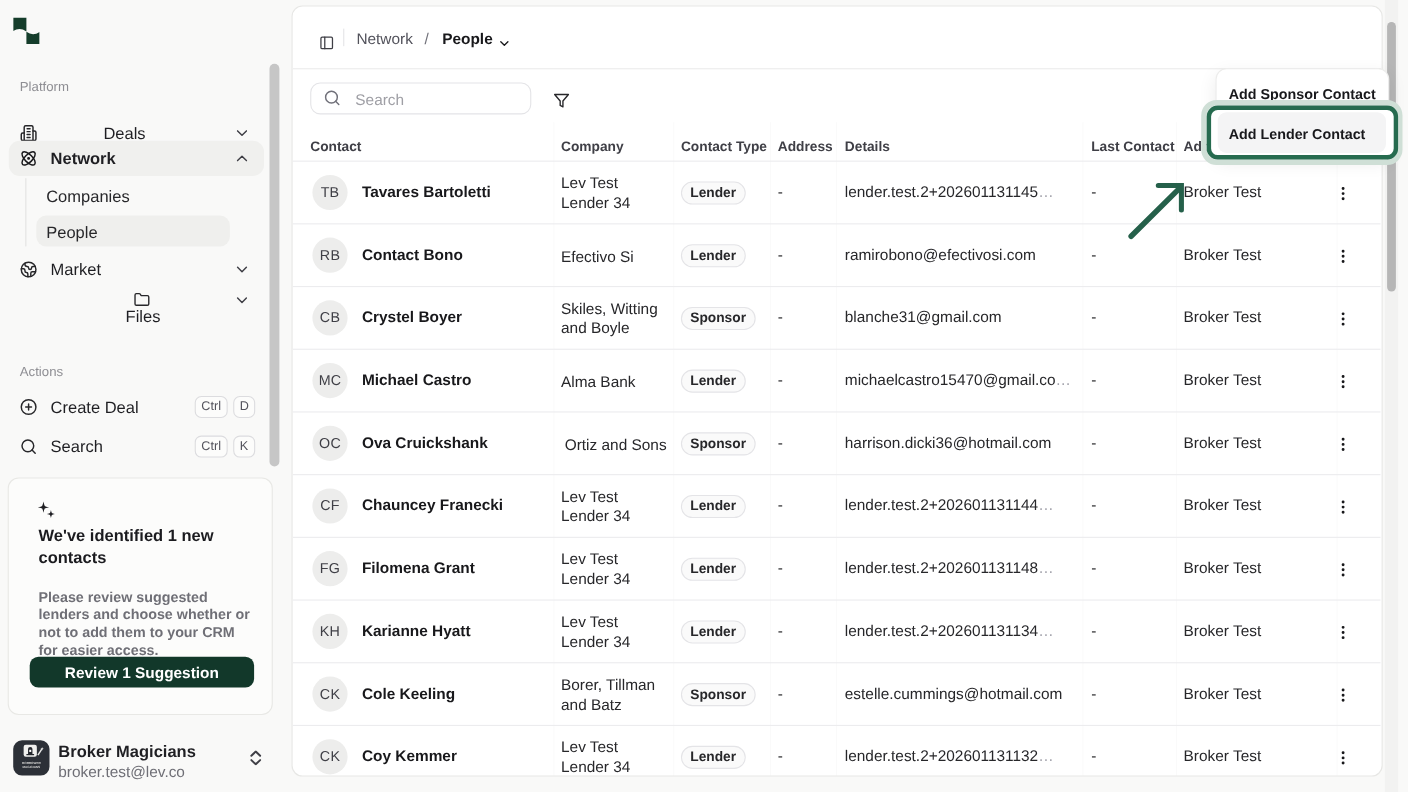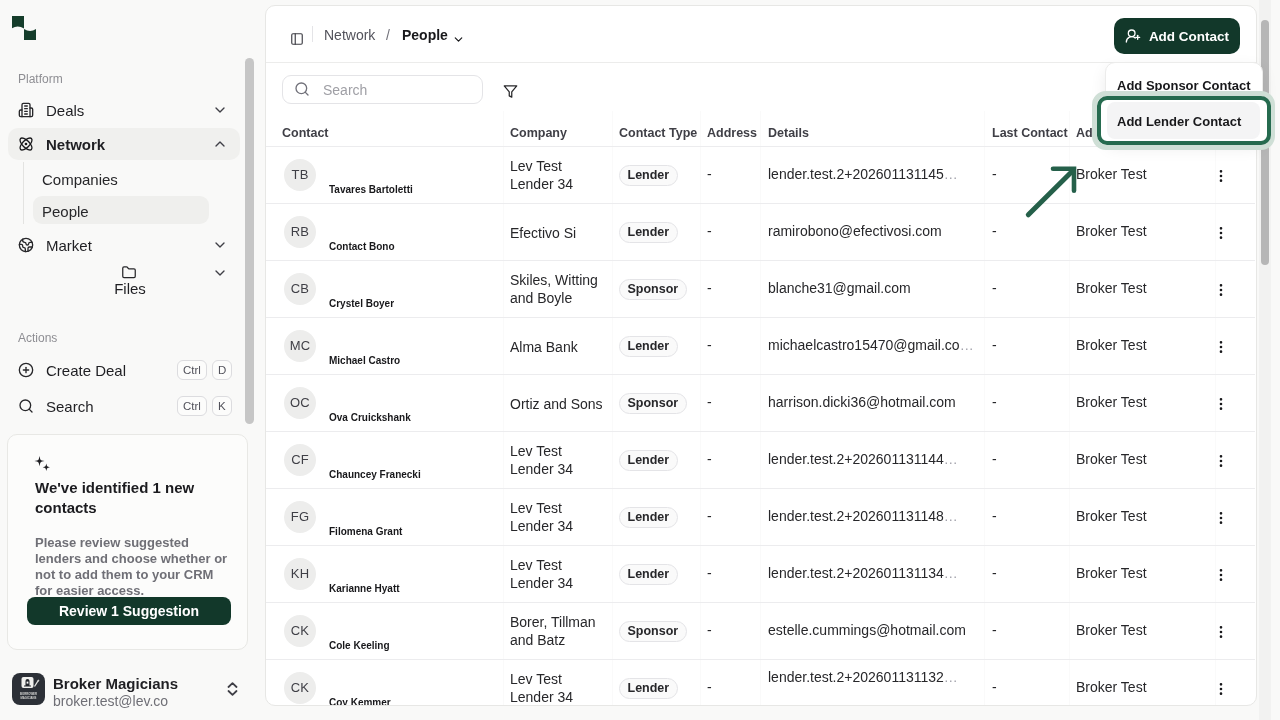--- a/index.html
+++ b/index.html
@@ -12,39 +12,39 @@
   .nav-item { position:absolute; left:8px; width:232px; height:32px; display:flex; align-items:center; }
   .nav-item .ic { width:16px; height:16px; margin-left:10px; }
   .nav-item .txt { margin-left:12px; font-size:15px; color:#1f1f23; }
   .nav-item .chev { position:absolute; right:12px; }
   .kbd { display:inline-block; height:20px; line-height:18px; border:1px solid #dcdcdf; border-radius:6px; background:#fcfcfb; color:#52525b; font-size:11.5px; padding:0 5px; }
   
   .row { position:absolute; left:0; width:989px; height:57px; border-top:1px solid #ececee; }
   .cell { position:absolute; font-size:14px; color:#27272a; white-space:nowrap; }
   .avatar { position:absolute; left:18px; top:12px; width:32px; height:32px; border-radius:50%; background:#ededec;
             display:flex; align-items:center; justify-content:center; font-size:13px; color:#3f3f46; letter-spacing:.2px;}
-  .nm { position:absolute; left:63px; top:19px; font-size:10px; font-weight:bold; color:#18181b; white-space:nowrap;margin-top:18px; }
+  .nm { position:absolute; left:63px; top:19px; font-size:14px; font-weight:bold; color:#18181b; white-space:nowrap; }
   .co { position:absolute; left:244px; width:96px; font-size:14px; color:#27272a; line-height:18px; }
   .badge { position:absolute; left:353px; height:21px; line-height:19px; border:1px solid #e4e4e7; border-radius:10.5px;
            background:#fafafa; font-size:12.5px; font-weight:bold; color:#27272a; padding:0 7.5px; }
   .dots { position:absolute; left:947px; top:21px; width:16px; height:16px; }
   .hdr { font-size:12.5px; font-weight:bold; color:#3f3f46; white-space:nowrap; }
   .colsep { position:absolute; top:105px; width:1px; height:596px; background:rgba(0,0,0,0.02); }
 </style>
 </head>
 <body>
 
 <svg class="abs" style="left:12px; top:16px;" width="24" height="24" viewBox="0 0 24 24">
   <path fill="#153d2b" d="M0 0 H12 V12.6 Q6 8.4 0 12.2 Z"></path>
   <path fill="#153d2b" d="M12 12.9 Q18 17.1 24 13 V24 H12 Z"></path>
 </svg>
 
 <div class="side-label" style="top:72px;">Platform</div>
 
-<div class="nav-item" style="top:94px;">
+<div class="nav-item" style="top:105px;gap:48px;">
   <svg class="ic" viewBox="0 0 24 24" fill="none" stroke="#27272a" stroke-width="2" stroke-linecap="round" stroke-linejoin="round">
       <path d="M6 22V4a2 2 0 0 1 2-2h8a2 2 0 0 1 2 2v18Z"></path>
       <path d="M6 12H4a2 2 0 0 0-2 2v6a2 2 0 0 0 2 2h2"></path>
       <path d="M18 9h2a2 2 0 0 1 2 2v9a2 2 0 0 1-2 2h-2"></path>
       <path d="M10 6h4"></path>
       <path d="M10 10h4"></path>
       <path d="M10 14h4"></path>
       <path d="M10 18h4"></path>
     </svg>
   <span class="txt">Deals</span>
@@ -153,29 +153,20 @@
       <path d="M9 3v18"></path>
     </svg>
   <div class="abs" style="left:46px; top:20px; width:1px; height:16px; background:#e4e4e7;"></div>
   <div class="abs" style="left:58px; top:21px; font-size:14px; color:#52525b;">Network</div>
   <div class="abs" style="left:120px; top:21px; font-size:14px; color:#71717a;">/</div>
   <div class="abs" style="left:136px; top:21px; font-size:14px; font-weight:bold; color:#18181b;">People</div>
   <svg class="abs" style="left:186px; top:27px;" width="13" height="13" viewBox="0 0 24 24" fill="none" stroke="#18181b" stroke-width="2.2" stroke-linecap="round" stroke-linejoin="round">
       <path d="m6 9 6 6 6-6"></path>
     </svg>
 
-  <div class="abs" style="left:848px; top:12px; width:126px; height:36px; background:#12382a; border-radius:10px; color:#fff; display:flex; align-items:center; justify-content:center; font-size:13.5px; font-weight:bold;">
-    <svg width="16" height="16" viewBox="0 0 24 24" fill="none" stroke="#fff" stroke-width="2" stroke-linecap="round" stroke-linejoin="round" style="margin-right:8px;">
-        <path d="M2 21a8 8 0 0 1 13.292-6"></path>
-        <circle cx="10" cy="8" r="5"></circle>
-        <path d="M19 11v6"></path>
-        <path d="M16 14h6"></path>
-      </svg>
-    Add Contact
-  </div>
 
   <div class="abs" style="left:16px; top:69px; width:201px; height:29px; border:1px solid #e4e4e7; border-radius:9px; background:#fff;"></div>
   <svg class="abs" style="left:28px; top:75px;" width="16" height="16" viewBox="0 0 24 24" fill="none" stroke="#71717a" stroke-width="2" stroke-linecap="round" stroke-linejoin="round">
       <circle cx="11" cy="11" r="8"></circle>
       <path d="m21 21-4.3-4.3"></path>
     </svg>
   <div class="abs" style="left:57px; top:76px; font-size:14px; color:#9f9fa5;">Search</div>
   <svg class="abs" style="left:237px; top:78px;" width="15" height="15" viewBox="0 0 24 24" fill="none" stroke="#27272a" stroke-width="2" stroke-linecap="round" stroke-linejoin="round">
       <path d="M22 3H2l8 9.46V19l4 2v-8.54L22 3z"></path>
     </svg>
@@ -249,21 +240,21 @@
     <div class="cell" style="left:441px; top:19px;">-</div>
     <div class="cell" style="left:502px; top:19px;">michaelcastro15470@gmail.co<span style="color:#a1a1aa;">…</span></div>
     <div class="cell" style="left:726px; top:19px;">-</div>
     <div class="cell" style="left:810px; top:19px;">Broker Test</div>
     <svg class="dots" viewBox="0 0 24 24" fill="none" stroke="#18181b" stroke-width="2" stroke-linecap="round">
         <circle cx="12" cy="5" r="1"></circle>
         <circle cx="12" cy="12" r="1"></circle>
         <circle cx="12" cy="19" r="1"></circle>
       </svg>
   </div>
-  <div class="row" style="top:367.5px;">
+  <div class="row" style="top:367.5px;text-align:right;">
     <div class="avatar">OC</div>
     <div class="nm">Ova Cruickshank</div>
     <div class="co" style="top:20px;">Ortiz and Sons</div>
     <div class="badge" style="top:18px;">Sponsor</div>
     <div class="cell" style="left:441px; top:19px;">-</div>
     <div class="cell" style="left:502px; top:19px;">harrison.dicki36@hotmail.com</div>
     <div class="cell" style="left:726px; top:19px;">-</div>
     <div class="cell" style="left:810px; top:19px;">Broker Test</div>
     <svg class="dots" viewBox="0 0 24 24" fill="none" stroke="#18181b" stroke-width="2" stroke-linecap="round">
         <circle cx="12" cy="5" r="1"></circle>
@@ -330,21 +321,21 @@
         <circle cx="12" cy="12" r="1"></circle>
         <circle cx="12" cy="19" r="1"></circle>
       </svg>
   </div>
   <div class="row" style="top:652.5px;">
     <div class="avatar">CK</div>
     <div class="nm">Coy Kemmer</div>
     <div class="co" style="top:10px;">Lev Test<br>Lender 34</div>
     <div class="badge" style="top:18px;">Lender</div>
     <div class="cell" style="left:441px; top:19px;">-</div>
-    <div class="cell" style="left:502px; top:9px;">lender.test.2+202601131132<span style="color:#a1a1aa;">…</span></div>
+    <div class="cell" style="left:502px; top:19px;">lender.test.2+202601131132<span style="color:#a1a1aa;">…</span></div>
     <div class="cell" style="left:726px; top:19px;">-</div>
     <div class="cell" style="left:810px; top:19px;">Broker Test</div>
     <svg class="dots" viewBox="0 0 24 24" fill="none" stroke="#18181b" stroke-width="2" stroke-linecap="round">
         <circle cx="12" cy="5" r="1"></circle>
         <circle cx="12" cy="12" r="1"></circle>
         <circle cx="12" cy="19" r="1"></circle>
       </svg>
   </div>
 </div>
 

